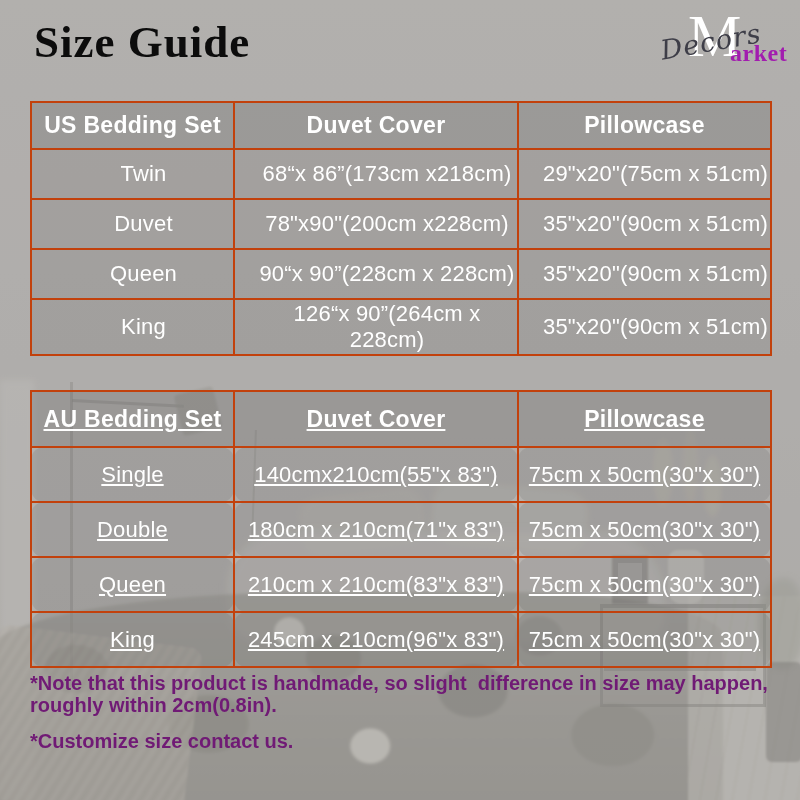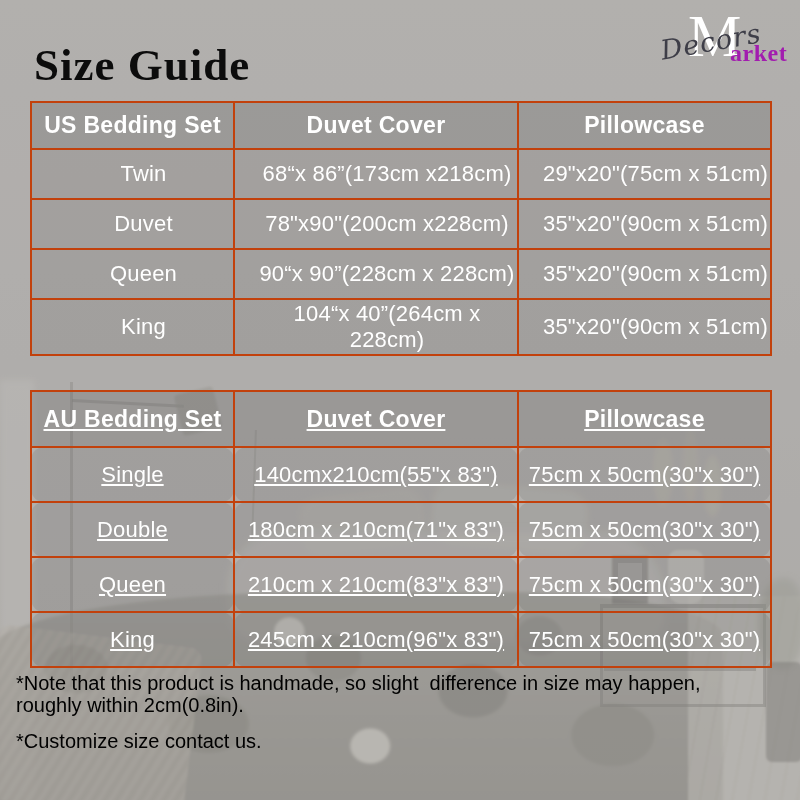--- a/index.html
+++ b/index.html
@@ -51,21 +51,21 @@
   .ph-shelf { left:600px; top:604px; width:160px; height:96px; border:3px solid #5e5c58; border-top-width:4px; opacity:.45; filter:blur(.5px); }
   .ph-shelf-mid { left:604px; top:668px; width:152px; height:3px; background:#5e5c58; opacity:.45; }
   .ph-plant-right { left:758px; top:578px; width:46px; height:92px; background:#8a8d80; border-radius:50% 40% 45% 50%; opacity:.5; filter:blur(3px); }
   .ph-pot-right { left:766px; top:662px; width:36px; height:100px; background:#55534f; border-radius:6px; opacity:.5; filter:blur(1px); }
   .ph-veil { inset:0; background:rgba(175,173,171,.45); }
 
   
   .title {
     position:absolute; left:34px; top:16px;
     font-family:"Liberation Serif", serif; font-weight:bold;
-    font-size:45px; letter-spacing:1px; color:#0c0c0c;margin-top:23px;
+    font-size:45px; letter-spacing:1px; color:#0c0c0c;
   }
   .logo { position:absolute; left:660px; top:12px; width:130px; height:70px; }
   .logo-m {
     position:absolute; left:28px; top:-6px;
     font-family:"Liberation Serif", serif; font-size:60px; line-height:1;
     color:#ffffff;
   }
   .logo-script {
     position:absolute; left:0px; top:14px;
     font-family:"DejaVu Serif", serif; font-style:italic; font-size:27px;
@@ -90,21 +90,21 @@
   .size-table col.c3 { width:253px; }
   .size-table th, .size-table td { border:2px solid #c2410c; }
   .size-table th { background:rgba(70,70,70,.20); font-size:23px; font-weight:bold; letter-spacing:.3px; }
   .size-table td { background:rgba(70,70,70,.13); font-size:22px; font-weight:normal; letter-spacing:.2px; }
   #us-table th { height:43px; }
   #us-table td { height:46px;padding-left:23px; }
   #au-table th { height:52px; }
   #au-table td { height:51px;border-radius:13px; }
 
   
-  .notes { position:absolute; left:16px; top:672px; width:748px; color:#000000; font-weight:normal; }
+  .notes { position:absolute; left:30px; top:672px; width:748px; color:#701a75; font-weight:bold; }
   .note-line { font-size:20px; line-height:22px; white-space:pre-wrap; }
   .note-2 { margin-top:14px; font-size:20px; line-height:22px; }
 </style>
 </head>
 <body>
 
 <div class="bg">
   <div class="ph-window-light"></div>
   <div class="ph-lamp-pole"></div>
   <div class="ph-lamp-arm"></div>
@@ -159,21 +159,21 @@
       <td>78"x90"(200cm x228cm)</td>
       <td>35"x20"(90cm x 51cm)</td>
     </tr>
     <tr>
       <td>Queen</td>
       <td>90“x 90”(228cm x 228cm)</td>
       <td>35"x20"(90cm x 51cm)</td>
     </tr>
     <tr>
       <td>King</td>
-      <td>104“x 40”(264cm x 228cm)</td>
+      <td>126“x 90”(264cm x 228cm)</td>
       <td>35"x20"(90cm x 51cm)</td>
     </tr>
   </tbody>
 </table>
 
 <table class="size-table" id="au-table">
   <colgroup>
       <col class="c1">
       <col class="c2">
       <col class="c3">

